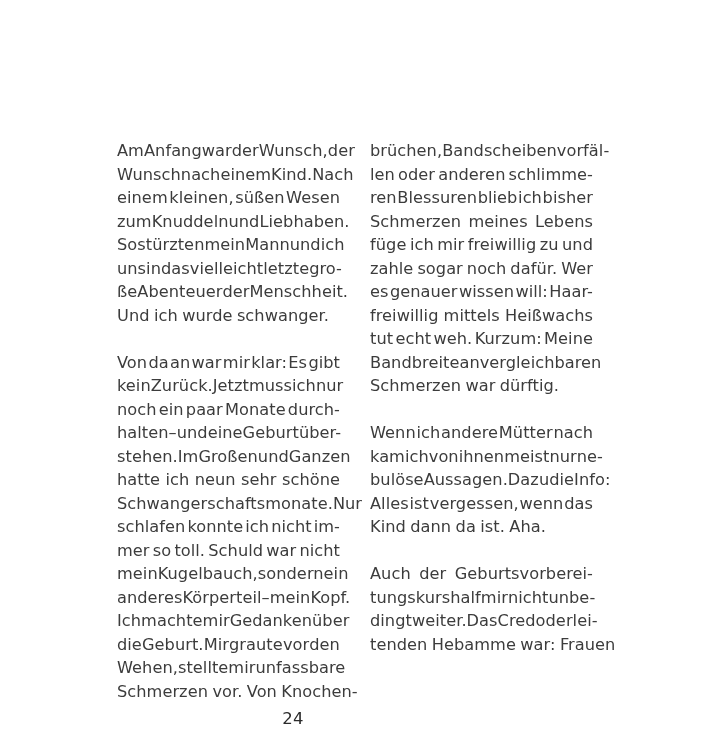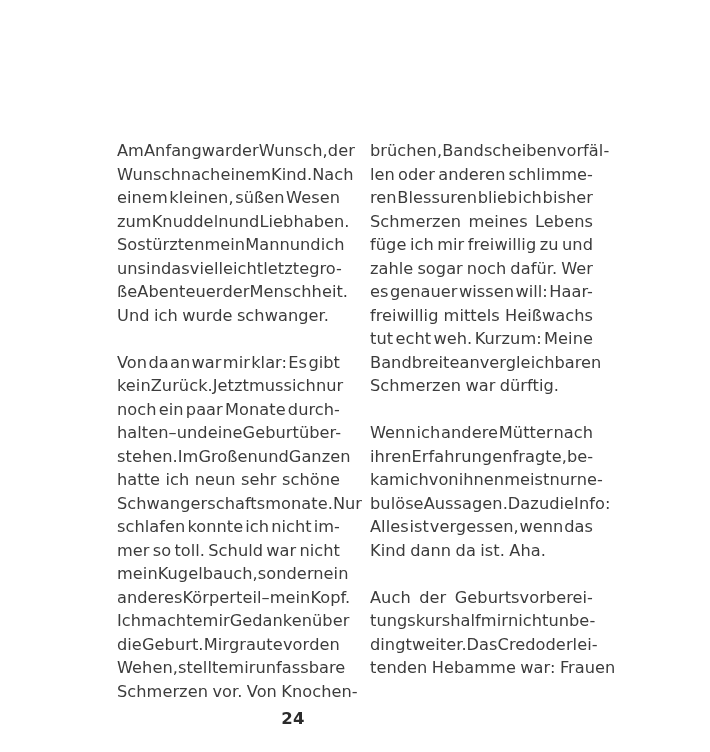--- a/index.html
+++ b/index.html
@@ -76,21 +76,21 @@
     display: inline-block;
   }
 
   .page-number {
     position: absolute;
     left: 0;
     top: 709px;
     width: 586px;
     text-align: center;
     font-size: 16.5px;
-    font-weight: bold;
+    font-weight: normal;
     color: #2b2b2b;
     letter-spacing: 0.2px;
   }
 </style>
 </head>
 <body>
 
 <div class="page">
 
   <div class="text-body">
@@ -132,21 +132,20 @@
           <div class="line just"><span class="w">füge</span><span class="w">ich</span><span class="w">mir</span><span class="w">freiwillig</span><span class="w">zu</span><span class="w">und</span></div>
           <div class="line just"><span class="w">zahle</span><span class="w">sogar</span><span class="w">noch</span><span class="w">dafür.</span><span class="w">Wer</span></div>
           <div class="line just"><span class="w">es</span><span class="w">genauer</span><span class="w">wissen</span><span class="w">will:</span><span class="w">Haar-</span></div>
           <div class="line just"><span class="w">freiwillig</span><span class="w">mittels</span><span class="w">Heißwachs</span></div>
           <div class="line just"><span class="w">tut</span><span class="w">echt</span><span class="w">weh.</span><span class="w">Kurzum:</span><span class="w">Meine</span></div>
           <div class="line just"><span class="w">Bandbreite</span><span class="w">an</span><span class="w">vergleichbaren</span></div>
           <div class="line last"><span class="w">Schmerzen</span><span class="w">war</span><span class="w">dürftig.</span></div>
         </div>
         <div class="para">
           <div class="line just"><span class="w">Wenn</span><span class="w">ich</span><span class="w">andere</span><span class="w">Mütter</span><span class="w">nach</span></div>
-          <div class="line just"><span class="w">ihren</span><span class="w">Erfahrungen</span><span class="w">fragte,</span><span class="w">be-</span></div>
           <div class="line just"><span class="w">kam</span><span class="w">ich</span><span class="w">von</span><span class="w">ihnen</span><span class="w">meist</span><span class="w">nur</span><span class="w">ne-</span></div>
           <div class="line just"><span class="w">bulöse</span><span class="w">Aussagen.</span><span class="w">Dazu</span><span class="w">die</span><span class="w">Info:</span></div>
           <div class="line just"><span class="w">Alles</span><span class="w">ist</span><span class="w">vergessen,</span><span class="w">wenn</span><span class="w">das</span></div>
           <div class="line last"><span class="w">Kind</span><span class="w">dann</span><span class="w">da</span><span class="w">ist.</span><span class="w">Aha.</span></div>
         </div>
         <div class="para">
           <div class="line just"><span class="w">Auch</span><span class="w">der</span><span class="w">Geburtsvorberei-</span></div>
           <div class="line just"><span class="w">tungskurs</span><span class="w">half</span><span class="w">mir</span><span class="w">nicht</span><span class="w">unbe-</span></div>
           <div class="line just"><span class="w">dingt</span><span class="w">weiter.</span><span class="w">Das</span><span class="w">Credo</span><span class="w">der</span><span class="w">lei-</span></div>
           <div class="line last"><span class="w">tenden</span><span class="w">Hebamme</span><span class="w">war:</span><span class="w">Frauen</span></div>

